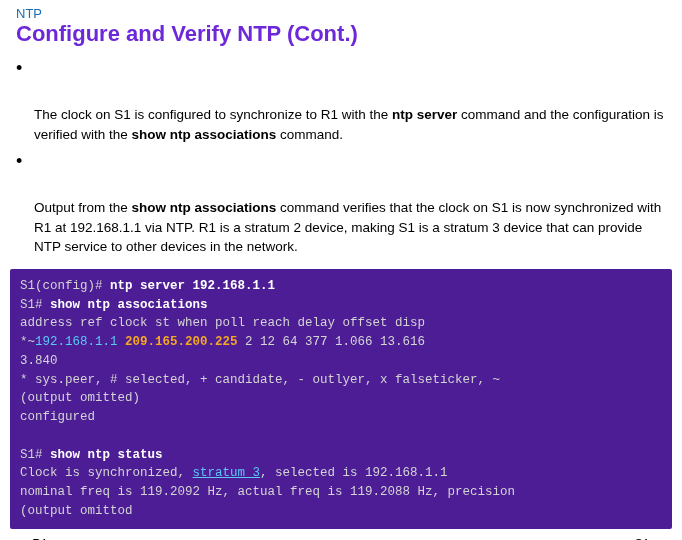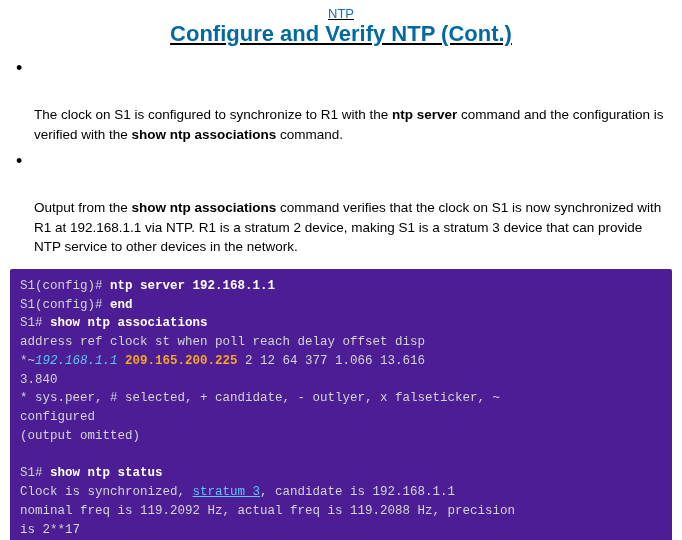--- a/index.html
+++ b/index.html
@@ -5,31 +5,30 @@
     * { margin: 0; padding: 0; box-sizing: border-box; }
     body {
       width: 682px;
       min-height: 540px;
       font-family: Arial, sans-serif;
       font-size: 14px;
       background: #fff;
       color: #000;
     }
     .header {
-      text-align: center;
+      text-align: left;
       padding: 6px 16px 4px;
-      text-decoration: underline;
     }
     .header-sub {
       color: #1a6db5;
       font-size: 13px;
       font-weight: normal;
     }
     .header-main {
-      color: #0369a1;
+      color: #6d28d9;
       font-size: 22px;
       font-weight: bold;
     }
     .bullets {
       padding: 6px 16px 6px 16px;
     }
     .bullet-item {
       display: flex;
       align-items: flex-start;
       margin-bottom: 6px;
@@ -54,21 +53,21 @@
       color: #d4d4d4;
       font-family: 'Courier New', monospace;
       font-size: 12.5px;
       line-height: 1.5;
       padding: 8px 10px;
       margin: 0 10px;
       border-radius: 2px;
     }
     .terminal .prompt { color: #d4d4d4; }
     .terminal .cmd { color: #ffffff; font-weight: bold; }
-    .terminal .highlight-blue { color: #5bc8f5; font-style: italic; }
+    .terminal .highlight-blue { color: #5bc8f5; }
     .terminal .highlight-orange { color: #f5a623; font-weight: bold; }
     .terminal .stratum-link { color: #5bc8f5; text-decoration: underline; }
     .terminal .normal { color: #d4d4d4; }
     .network-diagram {
       display: flex;
       align-items: center;
       justify-content: center;
       padding: 8px 10px 4px;
       gap: 60px;
     }
@@ -113,55 +112,49 @@
       Output from the <b>show ntp associations</b> command verifies that the clock on S1 is now synchronized with R1 at 192.168.1.1 via NTP. R1 is a stratum 2 device, making S1 is a stratum 3 device that can provide NTP service to other devices in the network.
     </span>
   </div>
 </div>
 
 <div class="terminal">
   <div>
     <span class="prompt">S1(config)# </span><span class="cmd">ntp server 192.168.1.1</span>
   </div>
   <div>
-    <span class="prompt">S1(config)# </span><span class="cmd">end</span>
-  </div>
-  <div>
     <span class="prompt">S1# </span><span class="cmd">show ntp associations</span>
   </div>
   <div>
     <span class="normal">address         ref clock       st when poll reach delay offset disp</span>
   </div>
   <div>
     <span class="normal">*~</span><span class="highlight-blue">192.168.1.1</span><span class="normal"> </span><span class="highlight-orange">209.165.200.225</span><span class="normal">  2  12    64    377   1.066 13.616</span>
   </div>
   <div>
     <span class="normal">3.840</span>
   </div>
   <div>
     <span class="normal">* sys.peer, # selected, + candidate, - outlyer, x falseticker, ~</span>
   </div>
   <div>
+    <span class="normal">(output omitted)</span>
+  </div>
+  <div>
     <span class="normal">  configured</span>
   </div>
-  <div>
-    <span class="normal">(output omitted)</span>
-  </div>
   <div>&nbsp;</div>
   <div>
     <span class="prompt">S1# </span><span class="cmd">show ntp status</span>
   </div>
   <div>
-    <span class="normal">Clock is synchronized, </span><span class="stratum-link">stratum 3</span><span class="normal">, candidate is 192.168.1.1</span>
+    <span class="normal">Clock is synchronized, </span><span class="stratum-link">stratum 3</span><span class="normal">, selected is 192.168.1.1</span>
   </div>
   <div>
     <span class="normal">nominal freq is 119.2092 Hz, actual freq is 119.2088 Hz, precision</span>
-  </div>
-  <div>
-    <span class="normal">is 2**17</span>
   </div>
   <div>
     <span class="normal">(output omittod</span>
   </div>
 </div>
 
 <div class="network-diagram">
   <div class="device">
     <div class="device-label">R1</div>
 

